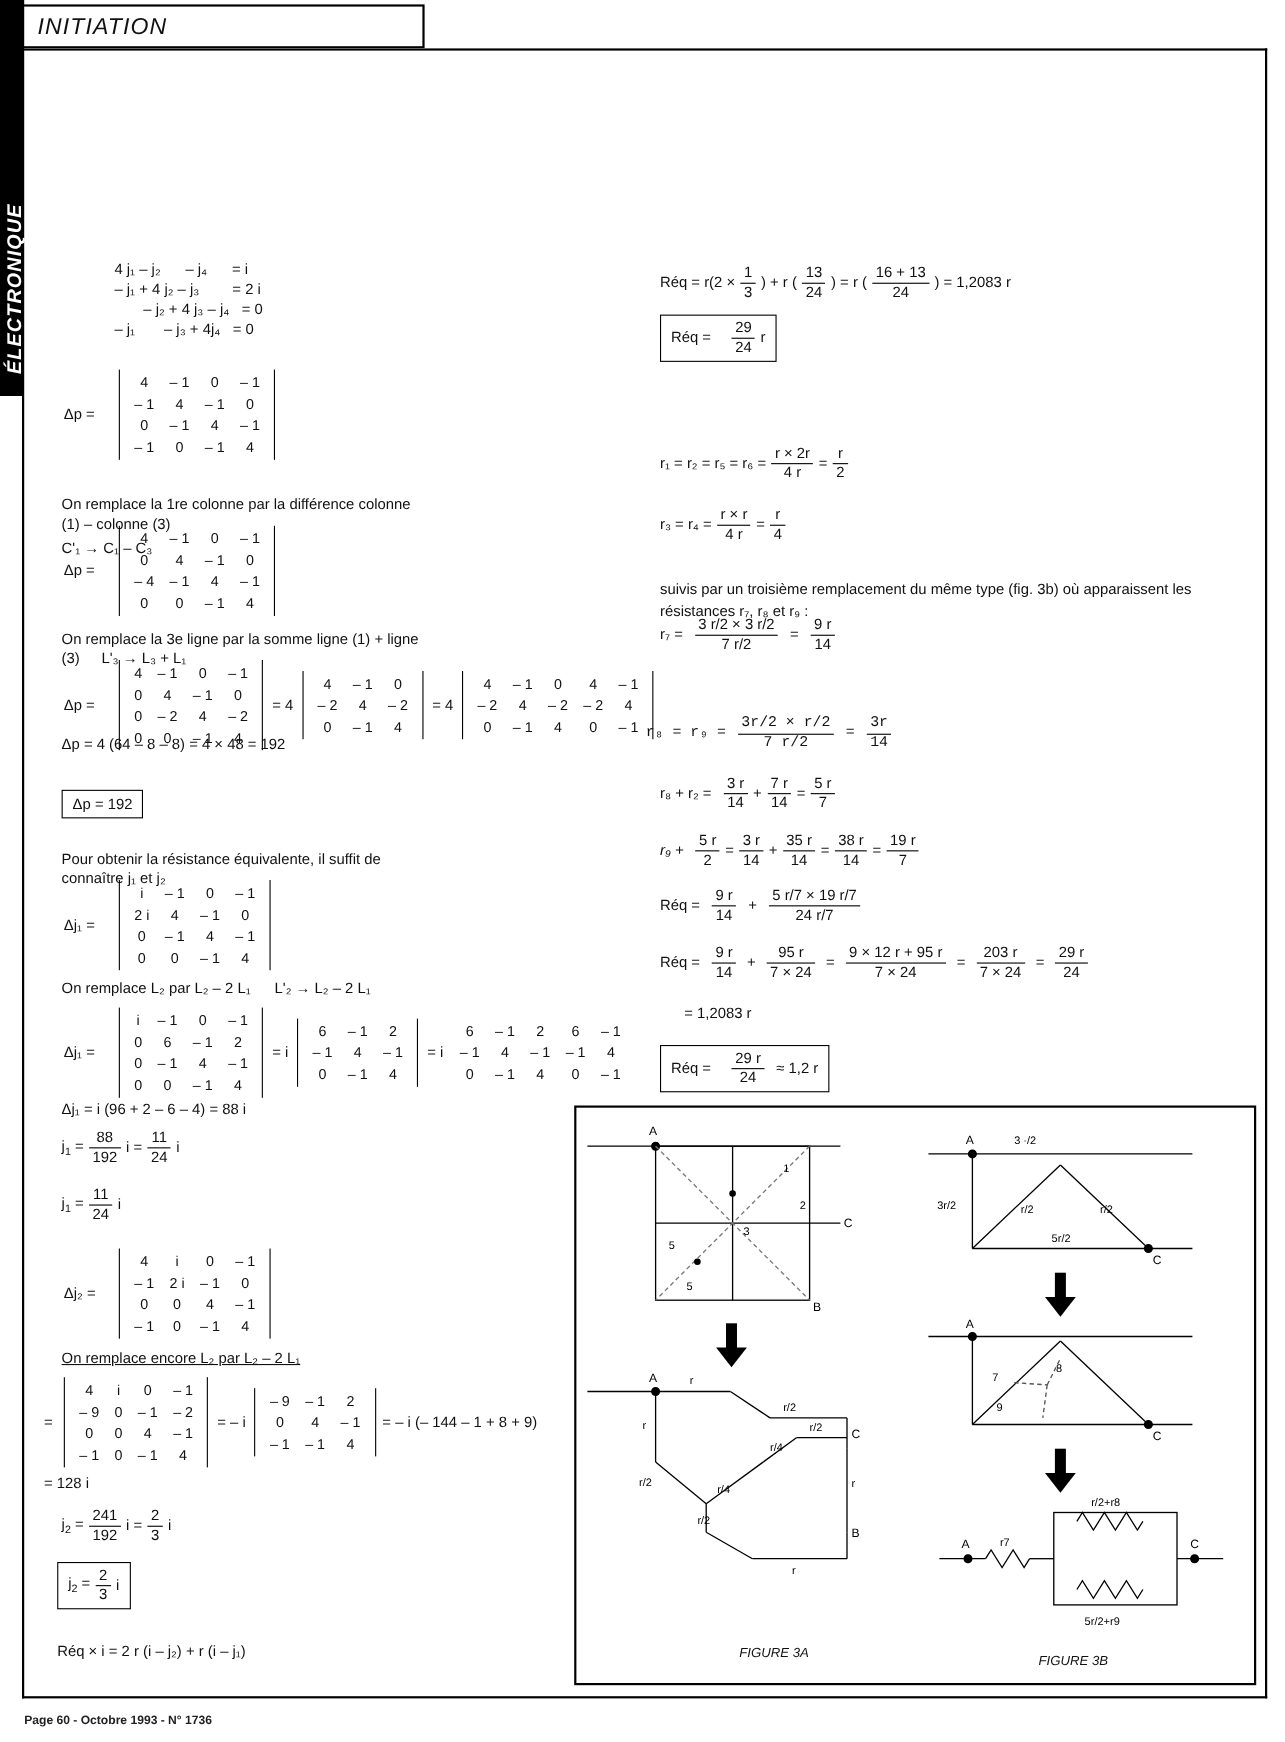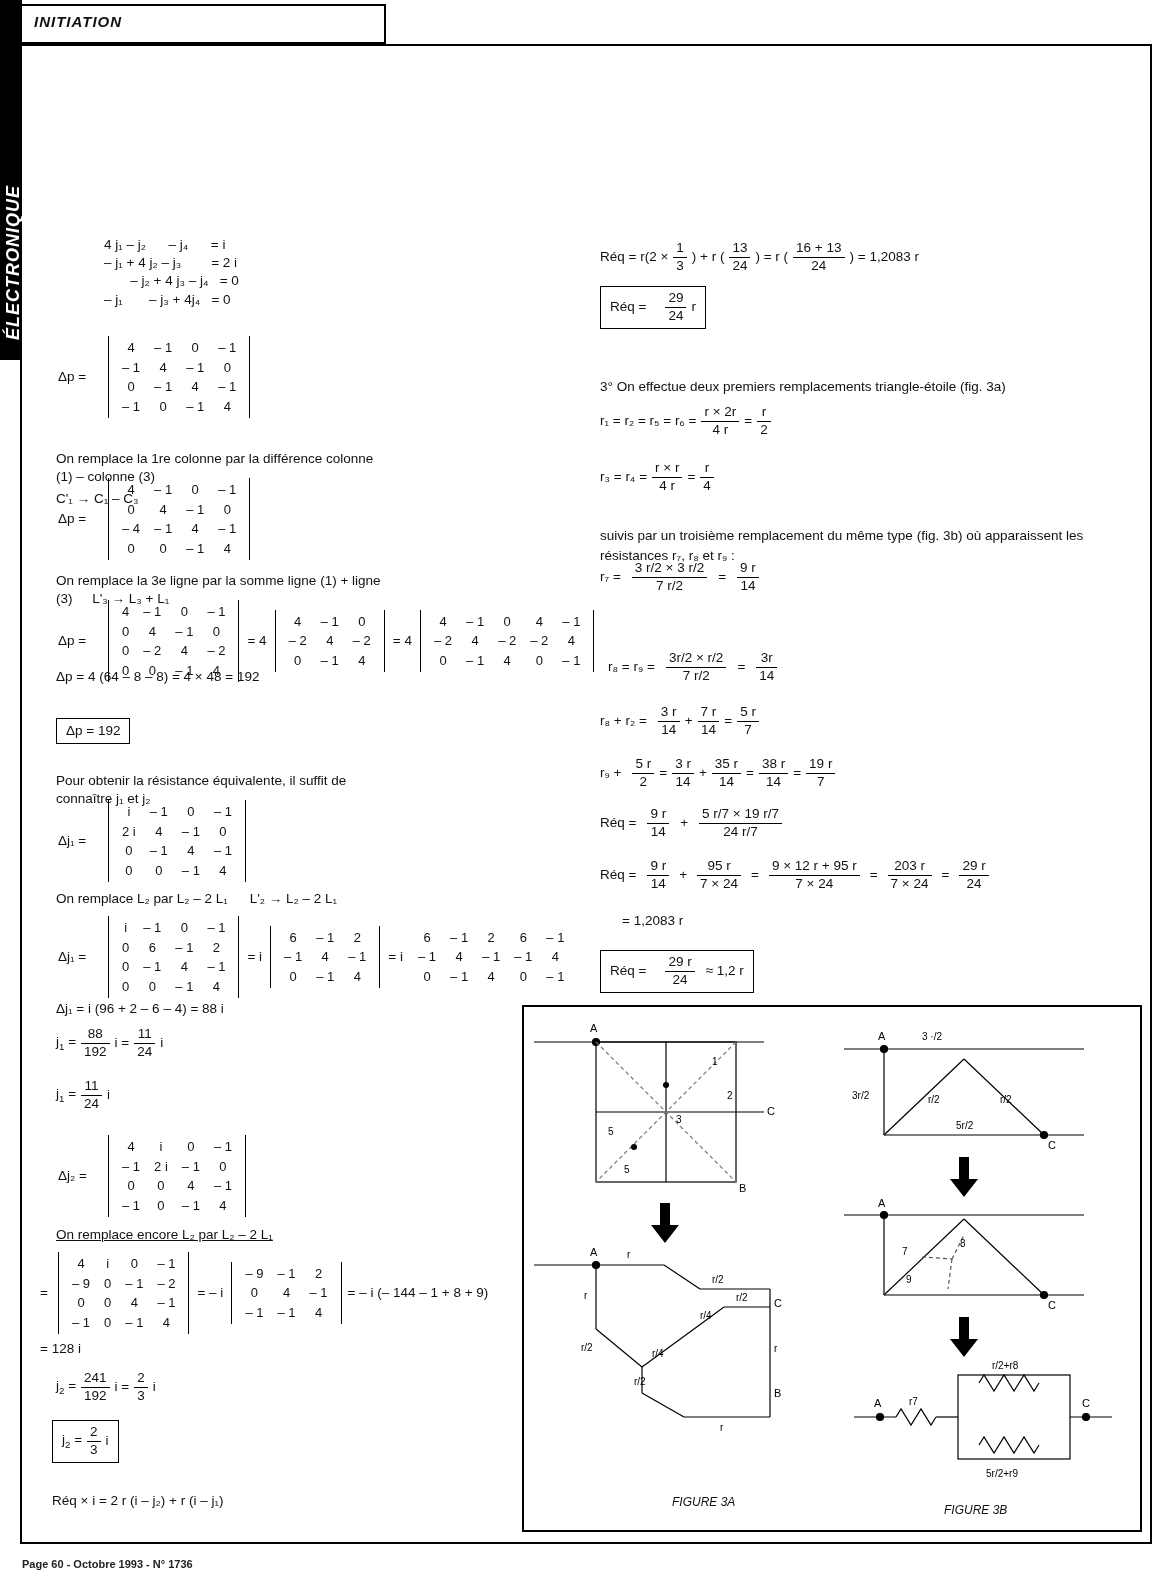--- a/index.html
+++ b/index.html
@@ -14,21 +14,21 @@
   }
   .page { position:absolute; inset:0; }
 
   
   .header-box {
     position:absolute; left:18px; top:4px; width:368px; height:40px;
     border:2px solid #000; background:#fff;
   }
   .header-box .title {
     position:absolute; left:14px; top:7px;
-    font-weight:bold; font-size:15px; letter-spacing:1px;
+    font-weight:normal; font-size:21px; letter-spacing:1px;
     font-style:italic;
   }
   .side-tab {
     position:absolute; left:0px; top:0px; width:22px; height:360px;
     background:#000;
   }
   .side-tab .vtext {
     position:absolute;
     color:#fff; font-weight:bold; font-size:18px; letter-spacing:1px;
     font-style:italic;
@@ -594,21 +594,20 @@
         <span style="margin-right:14px;">Réq =</span>
         <span class="frac">
           <span class="num">29</span>
           <span class="den">24</span>
         </span>
         <span>r</span>
       </span>
     </span>
   </div>
 
-  <div class="txt" style="left:600px; top:378px; width:540px;">3°  On effectue deux premiers remplacements triangle-étoile (fig. 3a)</div>
 
   <div class="txt" style="left:600px; top:404px;">
     <div class="eqrow">
       <span>r₁ = r₂ = r₅ = r₆ =</span>
       <span class="frac">
         <span class="num">r × 2r</span>
         <span class="den">4 r</span>
       </span>
       <span>=</span>
       <span class="frac">
@@ -643,21 +642,21 @@
         <span class="den">7 r/2</span>
       </span>
       <span style="margin:0 6px;">=</span>
       <span class="frac">
         <span class="num">9 r</span>
         <span class="den">14</span>
       </span>
     </div>
   </div>
 
-  <div class="txt" style="left:608px; top:650px;">
+  <div class="txt" style="left:587px; top:650px;font-family:Liberation Mono, monospace;">
     <div class="eqrow">
       <span style="margin-right:6px;">r₈ = r₉ =</span>
       <span class="frac">
         <span class="num">3r/2 × r/2</span>
         <span class="den">7 r/2</span>
       </span>
       <span style="margin:0 6px;">=</span>
       <span class="frac">
         <span class="num">3r</span>
         <span class="den">14</span>
@@ -680,21 +679,21 @@
       <span>=</span>
       <span class="frac">
         <span class="num">5 r</span>
         <span class="den">7</span>
       </span>
     </div>
   </div>
 
   <div class="txt" style="left:600px; top:756px;">
     <div class="eqrow">
-      <span style="margin-right:6px;">r₉ +</span>
+      <span style="margin-right:6px;font-style:italic;">r₉ +</span>
       <span class="frac">
         <span class="num">5 r</span>
         <span class="den">2</span>
       </span>
       <span>=</span>
       <span class="frac">
         <span class="num">3 r</span>
         <span class="den">14</span>
       </span>
       <span>+</span>

